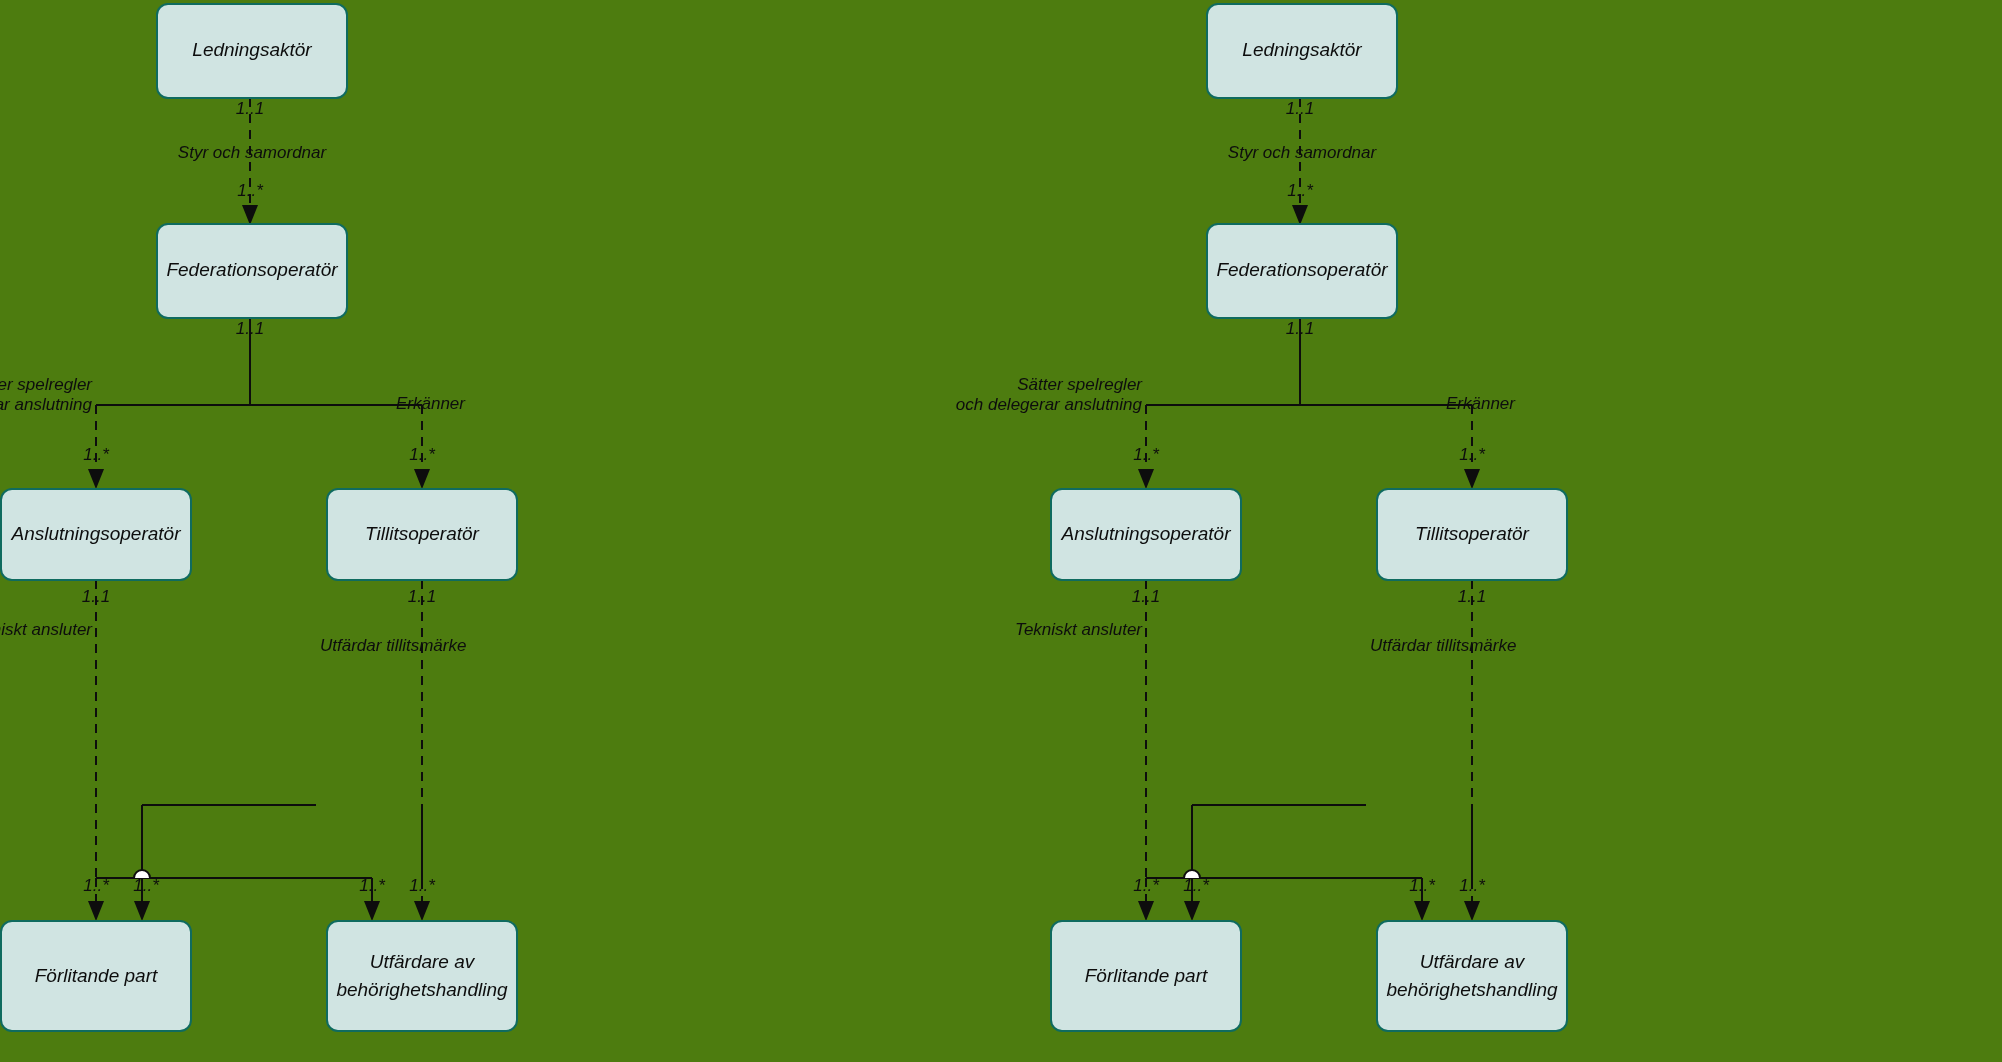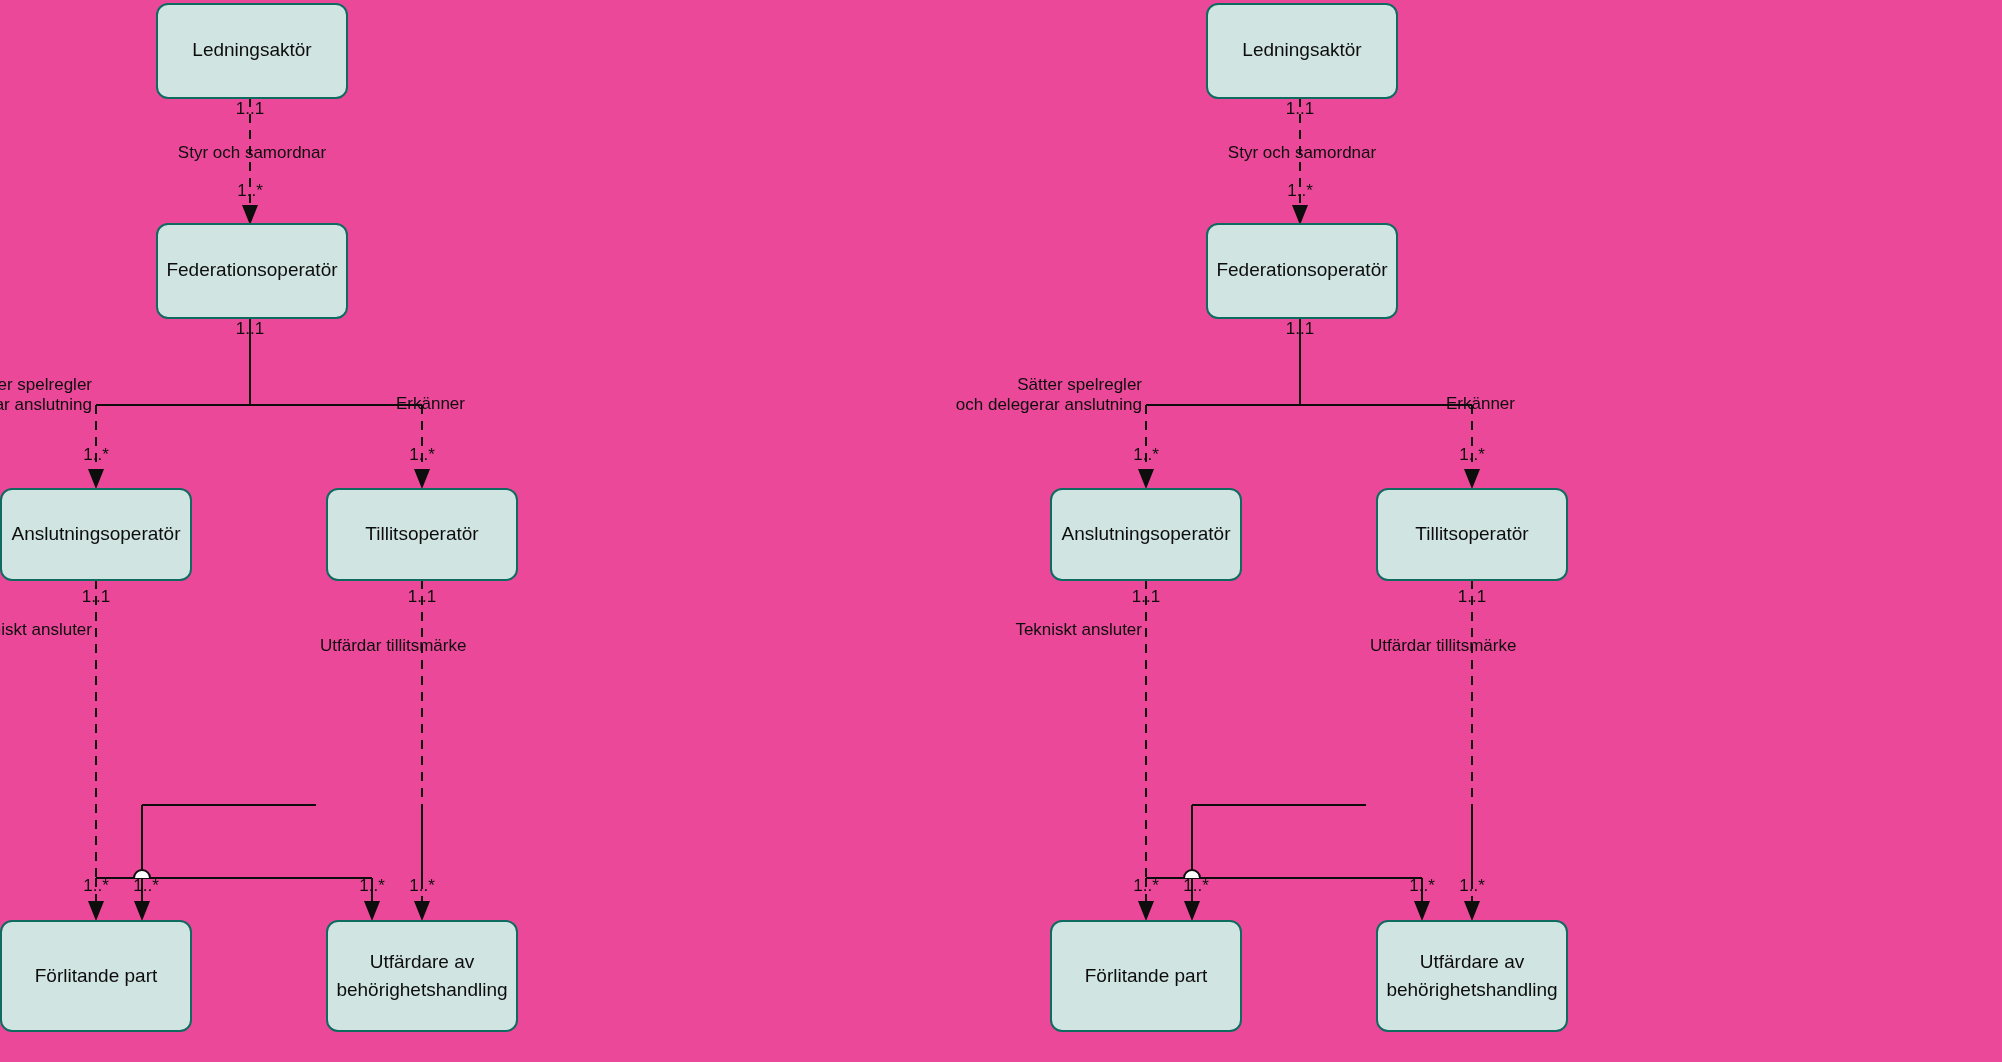--- a/index.html
+++ b/index.html
@@ -1,21 +1,21 @@
 <!DOCTYPE html>
 <html><head>
 <meta charset="utf-8">
 <title>Federationsmodell</title>
 <style>
   html,body{margin:0;padding:0;background:#ffffff;}
   body{
     font-family:"Liberation Sans", sans-serif;
     width:2002px;height:1062px;overflow:hidden;position:relative;
   }
-  #stage{position:relative;width:2002px;height:1062px;background:#ec4899;}
+  #stage{position:relative;width:2002px;height:1062px;background:#4d7c0f;font-style:italic;}
   .diagram{position:absolute;top:0;width:1052px;height:1062px;}
   #diagram-left{left:-94px;}
   #diagram-right{left:956px;}
   svg.canvas{position:absolute;left:0;top:0;width:1052px;height:1062px;overflow:visible;}
   .node-rect{fill:#d0e4e2;stroke:#0f6b5f;stroke-width:2;}
   .edge-line{stroke:#0d0d0d;stroke-width:2;fill:none;stroke-linecap:butt;}
   .edge-dash{stroke:#0d0d0d;stroke-width:2;fill:none;stroke-dasharray:9 7;}
   .arrow-head{fill:#0d0d0d;stroke:none;}
   .jump-arc{stroke:#0d0d0d;stroke-width:2;fill:#ffffff;}
   text{fill:#0d0d0d;font-family:"Liberation Sans", sans-serif;}

